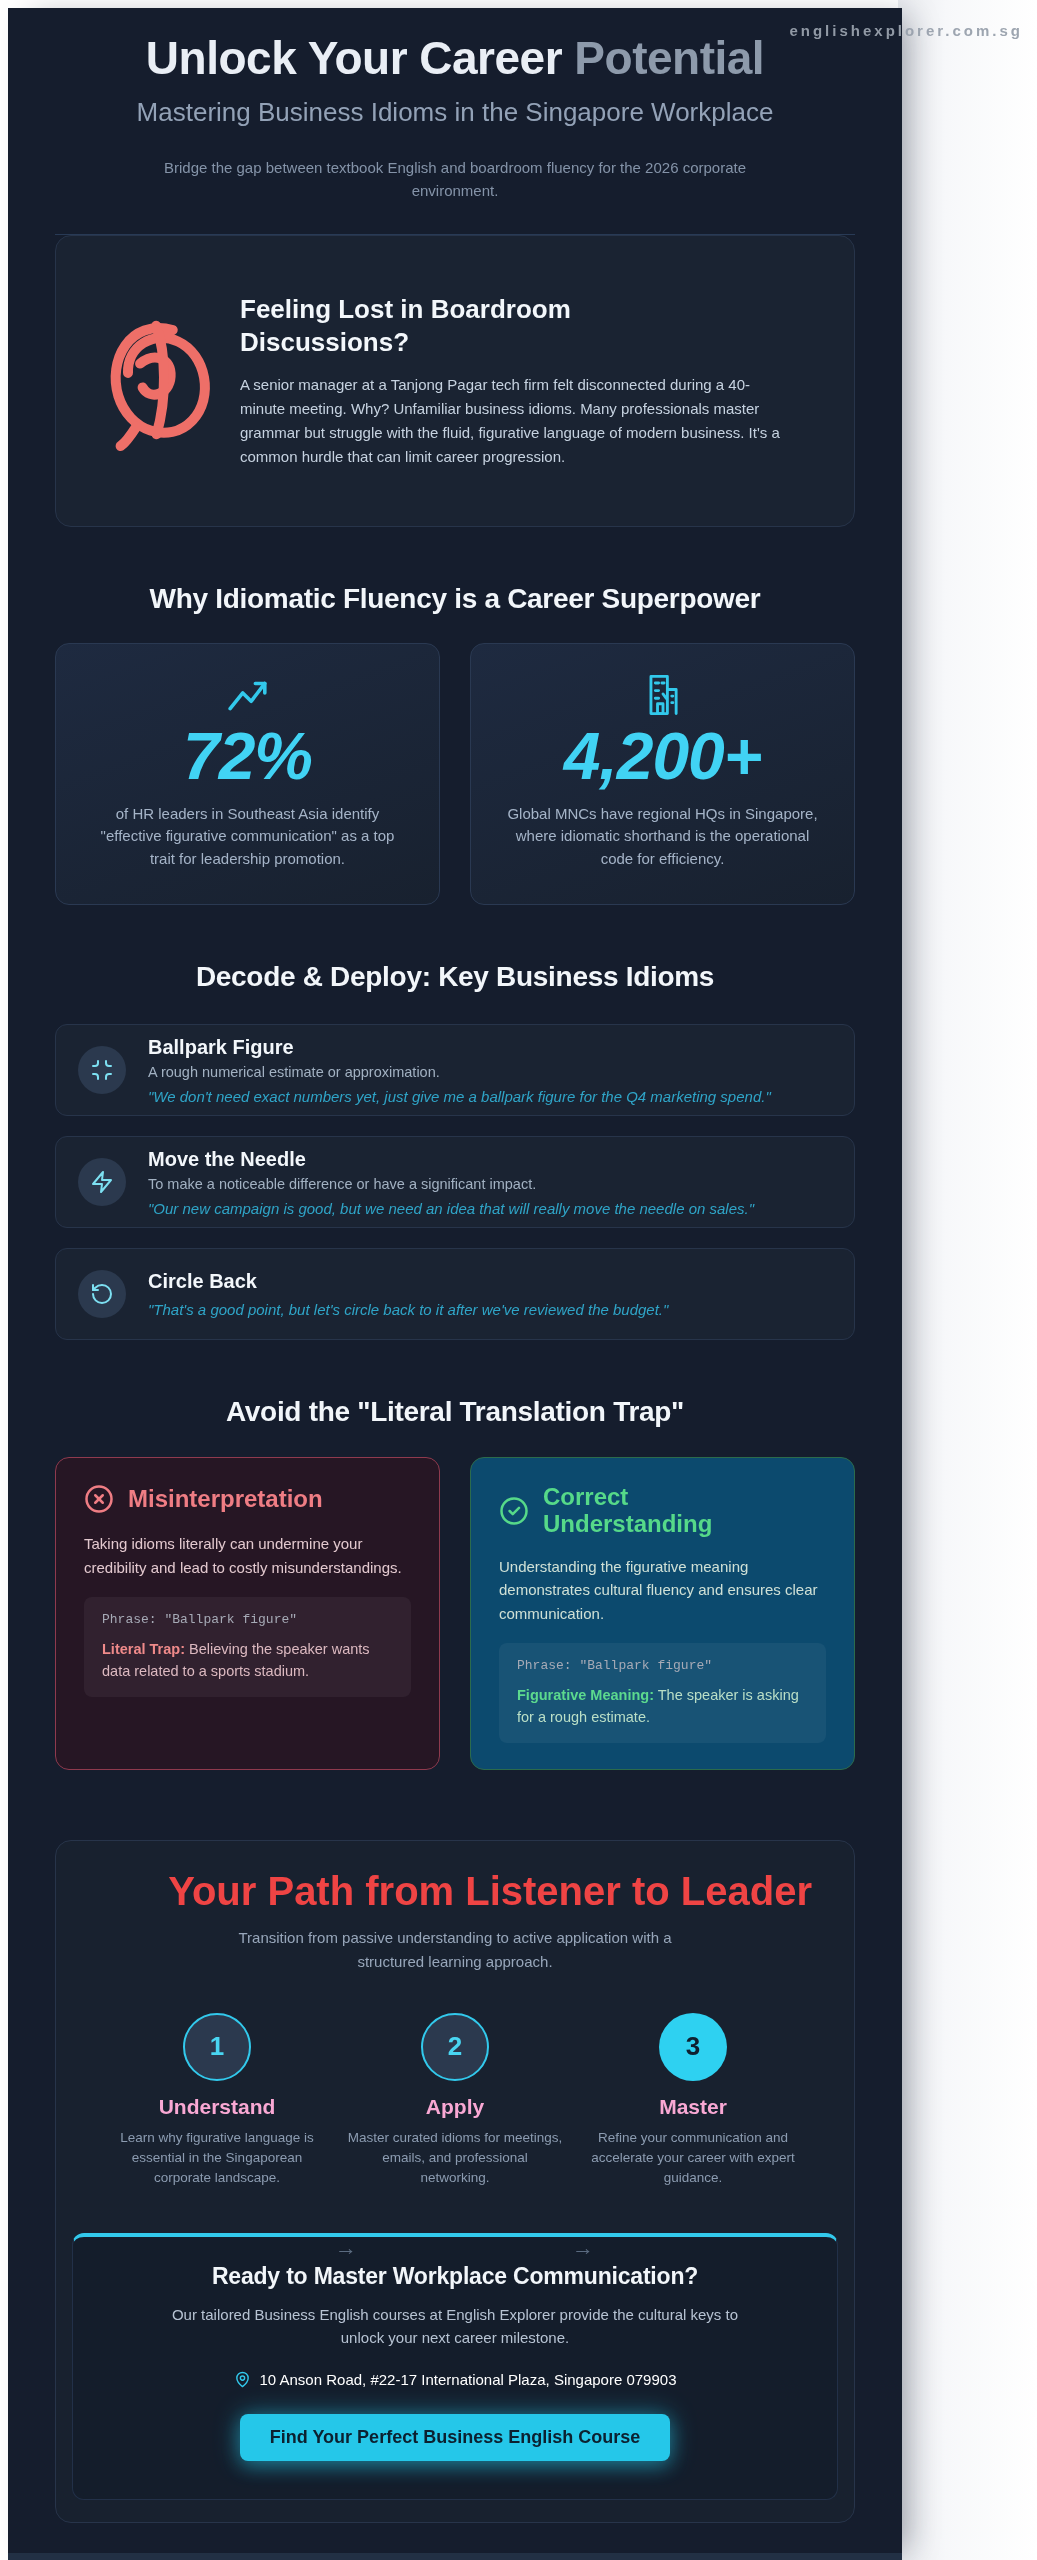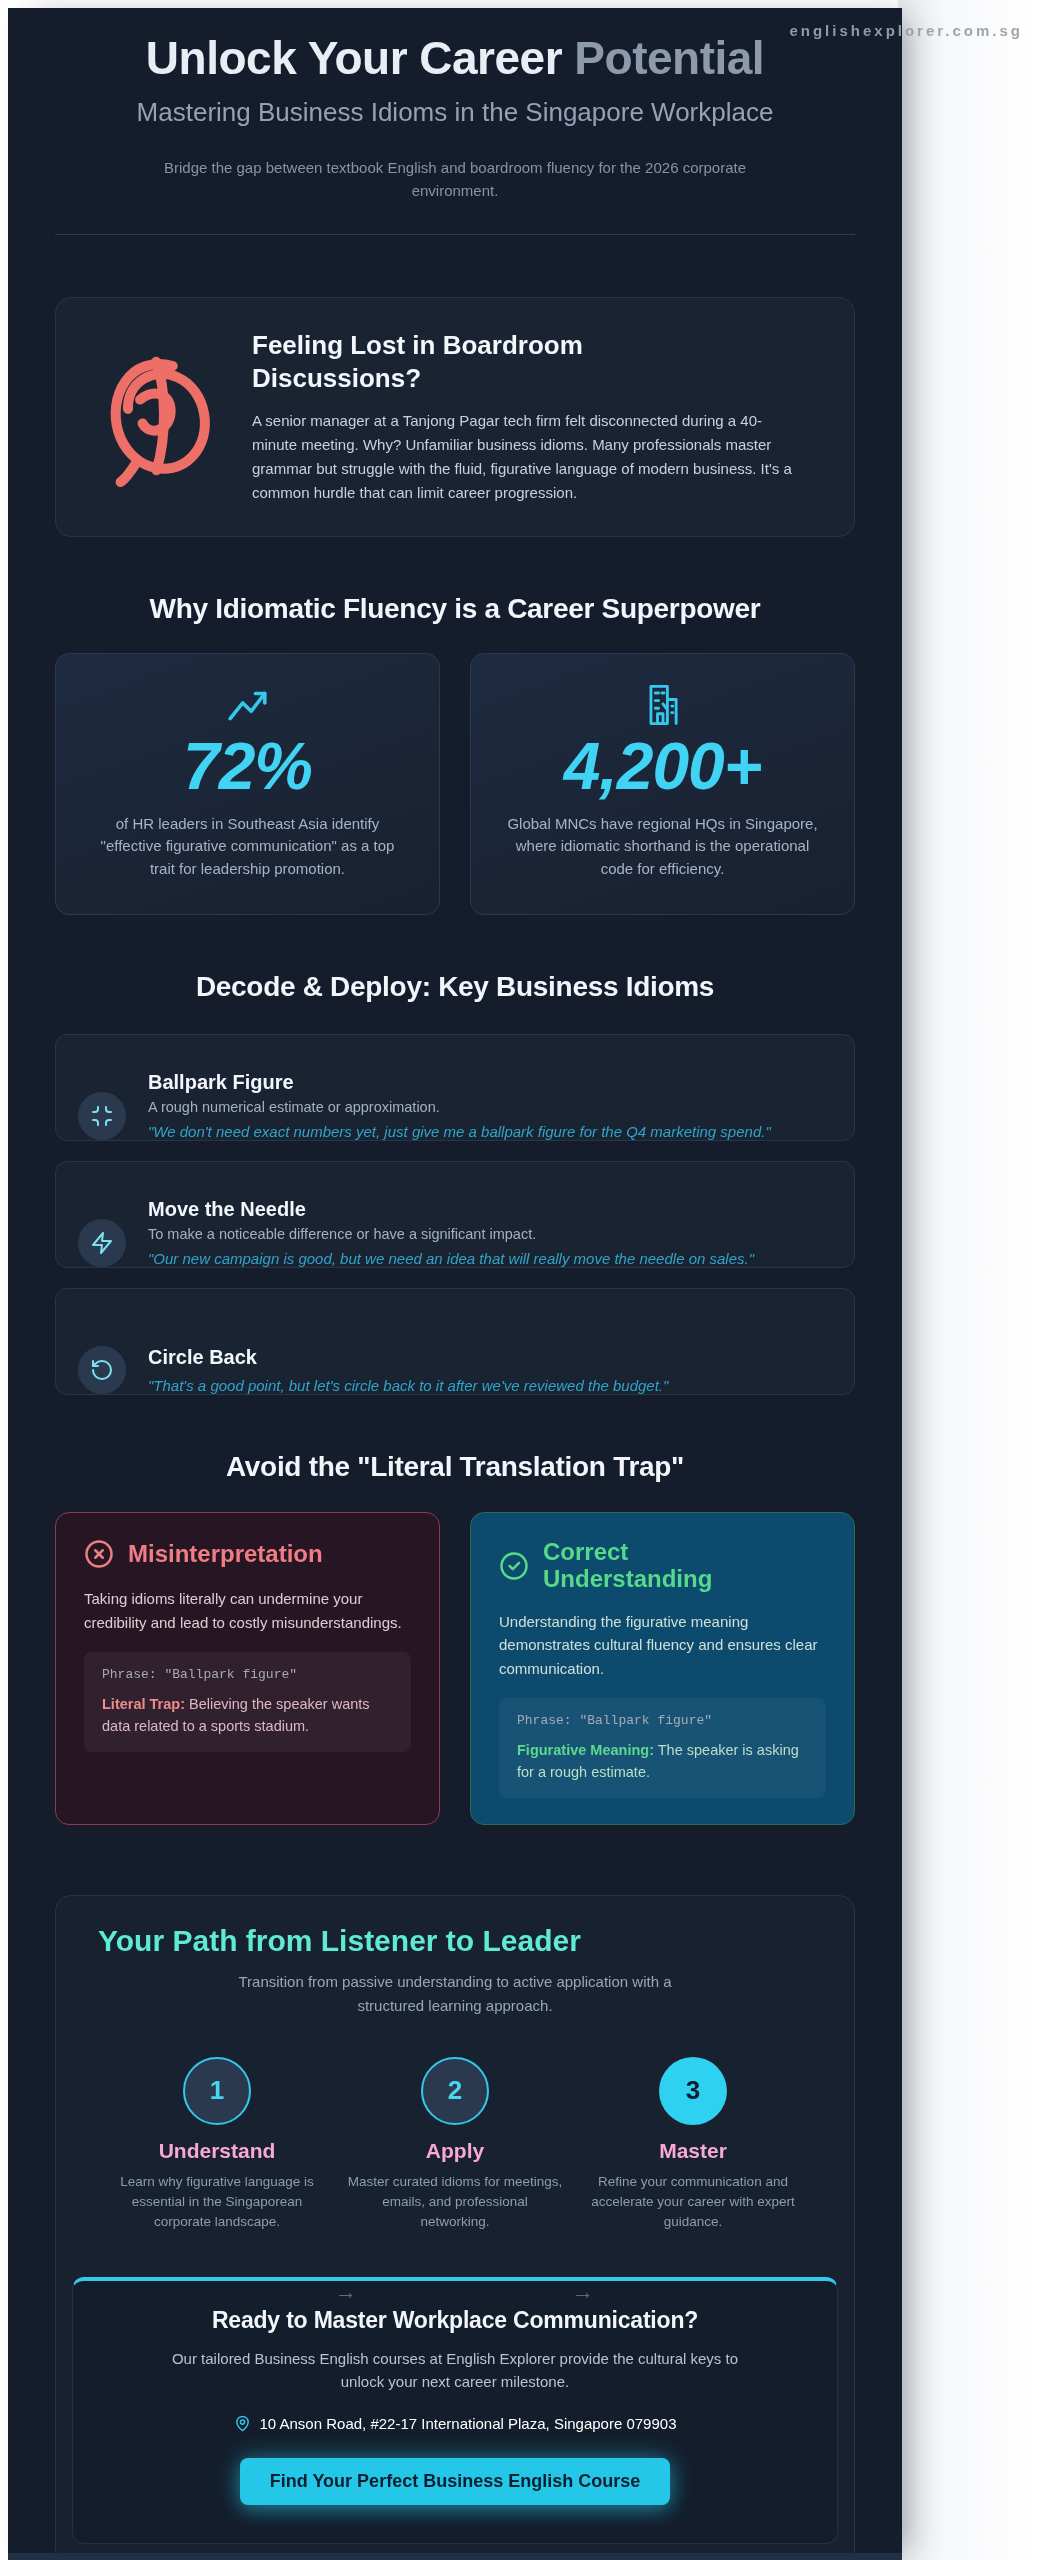--- a/index.html
+++ b/index.html
@@ -34,41 +34,41 @@
   .hero { text-align:center; padding-top:24px; }
   .hero h1 { font-size:46px; line-height:1.15; letter-spacing:-0.5px; color:#e9eef5; font-weight:bold; }
   .hero h1 .accent-word { color:#8d9aab; }
   .hero .subtitle { margin-top:12px; font-size:26px; color:#93a2b7; font-weight:normal; }
   .hero .description { margin:28px auto 0; font-size:15px; line-height:1.55; color:#8493a8; max-width:640px; }
   hr.divider { border:none; border-top:1px solid #283a55; margin-top:32px; }
   
   .card {
     background:var(--card_bg); border:1px solid #27344a; border-radius:16px;
   }
-  .hook { margin-top:62px; height:240px; display:flex; align-items:center; padding:30px 40px; gap:36px; }
+  .hook { height:292px; display:flex; align-items:center; padding:30px 40px; gap:24px; }
   .hook .doodle { flex:0 0 120px; height:150px; }
   .hook .hook-text { flex:1; }
   .hook h2 { font-size:26px; line-height:1.25; color:#f3f7fb; margin-bottom:15px; max-width:420px; }
   .hook p { font-size:15px; line-height:1.6; color:#c6d2e0; max-width:545px; }
   
   .section-heading { margin-top:56px; text-align:center; font-size:28px; letter-spacing:-0.3px; color:#f2f6fa; font-weight:bold; }
   
   .stats-grid { margin-top:28px; display:grid; grid-template-columns:1fr 1fr; gap:30px; }
   .stat-card {
     height:262px; border-radius:14px; border:1px solid #2a3952;
     background:linear-gradient(160deg,#1e2a40 0%, #18212f 100%);
     display:flex; flex-direction:column; align-items:center; text-align:center;
     padding:26px 30px;
   }
   .stat-card .stat-icon { color:var(--accent); height:50px; display:flex; align-items:center; }
   .stat-card .stat-value { margin-top:0; font-size:66px; font-weight:bold; letter-spacing:-1px; color:#41d3f4; line-height:1.1;font-style:italic; }
   .stat-card .stat-desc { margin-top:10px; font-size:15px; line-height:1.5; color:#a5b4c8; max-width:330px; }
   
   .idiom-list { margin-top:31px; display:flex; flex-direction:column; gap:20px; }
-  .idiom-card { border-radius:12px; height:107px; display:flex; align-items:flex-end; gap:22px; padding:0 26px 0 22px; }
+  .idiom-card { border-radius:12px; height:92px; display:flex; align-items:center; gap:22px; padding:0 26px 0 22px; }
   .idiom-icon-wrap {
     flex:0 0 48px; width:48px; height:48px; border-radius:50%;
     background:#2b394e; color:#7de0f2; display:flex; align-items:center; justify-content:center;
   }
   .idiom-body { flex:1; }
   .idiom-title { font-size:20px; font-weight:bold; color:#f3f7fb; }
   .idiom-def { margin-top:5px; font-size:14.5px; color:#a2b1c2; }
   .idiom-example { margin-top:8px; font-size:15px; font-style:italic; color:#2fa5c8; }
   
   .trap-grid { margin-top:29px; display:grid; grid-template-columns:1fr 1fr; gap:30px; }
@@ -84,21 +84,21 @@
   .trap-card.right .trap-body { color:#cfe0d6; }
   .phrase-box { margin-top:18px; border-radius:8px; padding:15px 18px; background:rgba(255,255,255,0.05); }
   .phrase-line { font-family:"Liberation Mono", monospace; font-size:13px; color:#a6aab6; }
   .phrase-meaning { margin-top:12px; font-size:14.5px; line-height:1.5; }
   .trap-card.wrong .phrase-meaning { color:#dcb9c0; }
   .trap-card.right .phrase-meaning { color:#badfc7; }
   .trap-card.wrong .phrase-meaning b { color:#ef8a8a; }
   .trap-card.right .phrase-meaning b { color:#5cd98e; }
   
   .path-card { margin-top:70px; border-radius:16px; background:#18212f; padding:28px 42px 22px; position:relative; }
-  .path-card h2 { text-align:left; font-size:30px; color:#5eead4; }
+  .path-card h2 { text-align:right; font-size:40px; color:#ef4444; }
   .path-sub { margin:12px auto 0; text-align:center; font-size:15px; line-height:1.55; color:#97a6ba; max-width:470px; }
   .steps { margin-top:40px; display:grid; grid-template-columns:1fr 1fr 1fr; position:relative; }
   .step { display:flex; flex-direction:column; align-items:center; text-align:center; }
   .step-circle {
     width:68px; height:68px; border-radius:50%; display:flex; align-items:center; justify-content:center;
     font-size:26px; font-weight:bold;
   }
   .step-circle.outline { background:#2b394e; border:2px solid var(--accent); color:#49d6f2; }
   .step-circle.filled { background:#2ed1f1; color:#0f2030; }
   .step-label { margin-top:14px; font-size:21px; font-weight:bold; color:#f9a8d4; }

